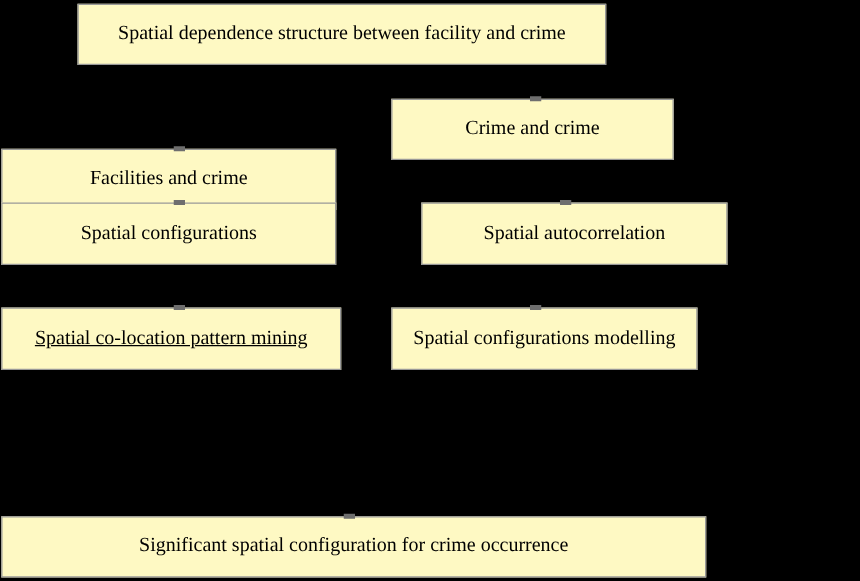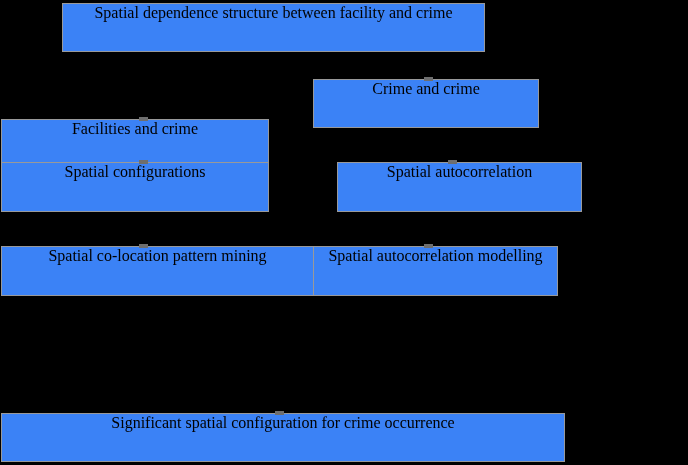--- a/index.html
+++ b/index.html
@@ -6,44 +6,45 @@
   .canvas {
     position: relative;
     width: 688px;
     height: 465px;
     background: #000000;
     overflow: hidden;
     font-family: "Liberation Serif", "DejaVu Serif", serif;
   }
   .node {
     position: absolute;
-    background: #3b82f6;
+    background: #fef9c3;
     border: 1px solid #999999;
     box-sizing: border-box;
     display: flex;
+    align-items: center;
     justify-content: center;
     text-align: center;
     color: #000000;
     font-size: 16px;
     line-height: 1.15;
   }
   .node .label { padding: 0 6px; }
   
   .notch {
     position: absolute;
     top: -3px;
     width: 9px;
     height: 4px;
     background: #6e6e6e;
   }
   
   #box-title   { left: 62px;  top: 3px;   width: 423px; height: 49px; }
   #box-l1      { left: 1px;   top: 79px;  width: 268px; height: 49px; margin-top: 40px; }
   #box-l2      { left: 1px;   top: 162px; width: 268px; height: 50px; }
-  #box-l3      { left: 1px;   top: 246px; width: 313px; height: 50px; }
+  #box-l3      { left: 1px;   top: 246px; width: 272px; height: 50px; text-decoration: underline; }
   #box-l4      { left: 1px;   top: 329px; width: 268px; height: 50px; }
   #box-r1      { left: 313px; top: 79px;  width: 226px; height: 49px; }
   #box-r2      { left: 313px; top: 162px; width: 245px; height: 50px; margin-left: 24px; }
   #box-r3      { left: 313px; top: 246px; width: 245px; height: 50px; }
   #box-result  { left: 1px;   top: 413px; width: 564px; height: 49px; }
   .notch-left   { left: 137px; }
   .notch-right  { left: 110px; }
   .notch-result { left: 273px; }
 </style>
 </head>
@@ -75,21 +76,21 @@
     <span class="label">Spatial autocorrelation</span>
   </div>
 
   <div class="node" id="box-l3">
     <span class="notch notch-left"></span>
     <span class="label">Spatial co-location pattern mining</span>
   </div>
 
   <div class="node" id="box-r3">
     <span class="notch notch-right"></span>
-    <span class="label">Spatial autocorrelation modelling</span>
+    <span class="label">Spatial configurations modelling</span>
   </div>
 
 
   <div class="node" id="box-result">
     <span class="notch notch-result"></span>
     <span class="label">Significant spatial configuration for crime occurrence</span>
   </div>
 
 </div>
 

